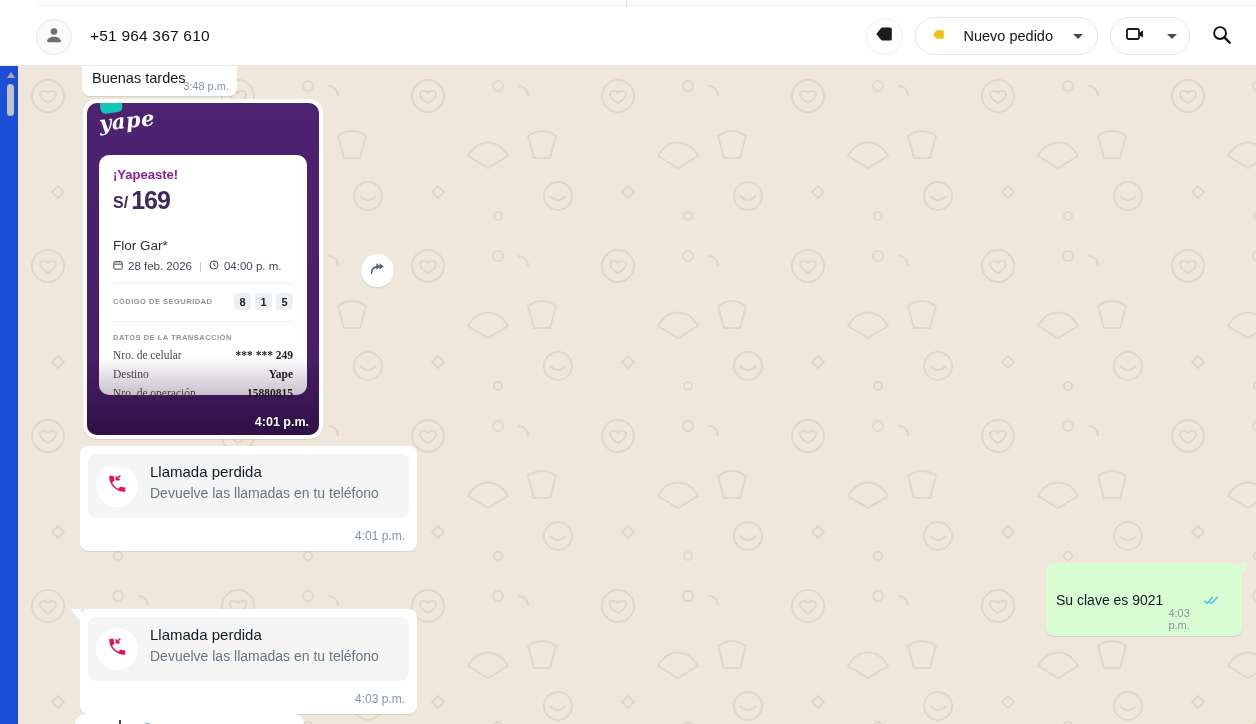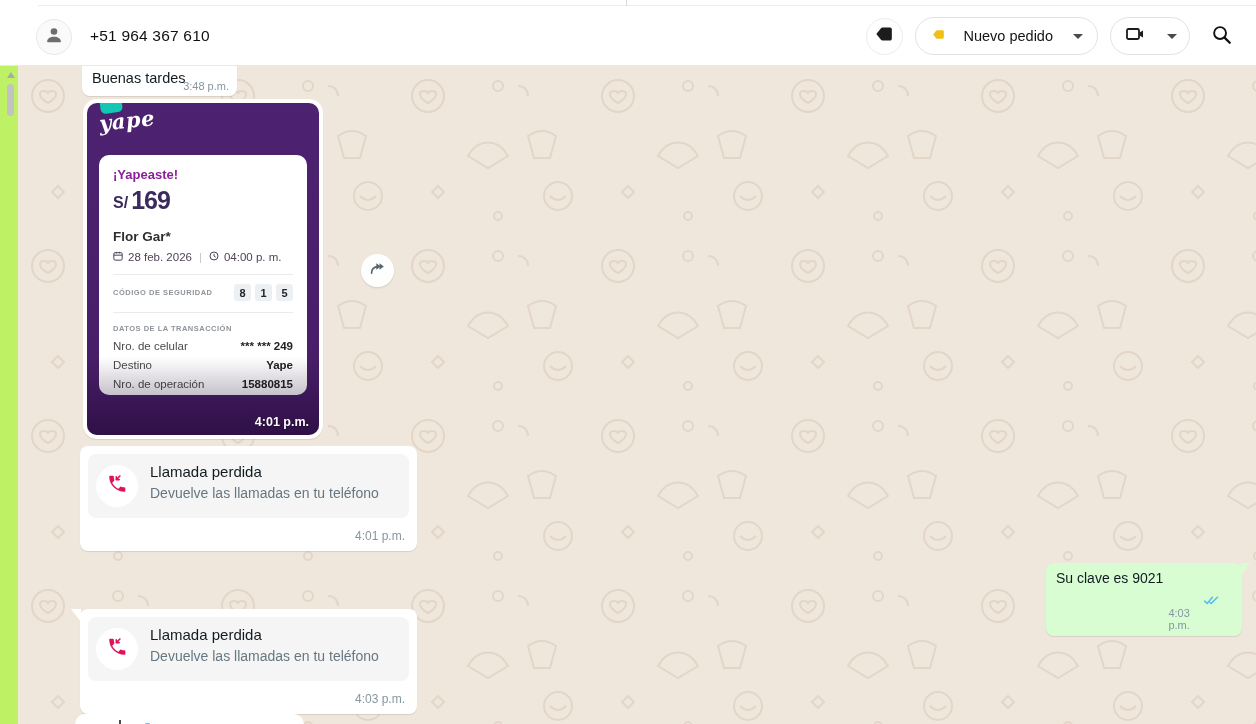--- a/index.html
+++ b/index.html
@@ -1,18 +1,18 @@
 <!DOCTYPE html>
 <html><head>
 <meta charset="utf-8">
 <style>
   * { margin:0; padding:0; box-sizing:border-box; }
   html,body { width:1256px; height:724px; }
   body { font-family:"Liberation Sans", sans-serif; background:#fff; }
-  .app { position:relative; width:1256px; height:724px; background:#bef264; overflow:hidden; }
+  .app { position:relative; width:1256px; height:724px; background:#1d4ed8; overflow:hidden; }
 
   
   .header { position:absolute; left:0; top:0; width:1256px; height:66px; background:#fff; border-bottom:1px solid #e9e9e9; z-index:20; }
   .hairline-top { position:absolute; left:38px; right:0; top:5px; height:1px; background:#ececec; }
   .pane-divider { position:absolute; left:626px; top:0; width:1px; height:6px; background:#d9d9d9; }
   .avatar { position:absolute; left:36px; top:19px; width:36px; height:36px; border-radius:50%; background:#fafafa; border:1px solid #e8e8e8; display:flex; align-items:center; justify-content:center; }
   .phone { position:absolute; left:90px; top:27px; font-size:15.5px; color:#101010; letter-spacing:.2px; }
   .hdr-right { position:absolute; right:16px; top:17px; height:38px; display:flex; align-items:center; gap:12px; }
   .circle-btn { width:37px; height:37px; border-radius:50%; background:#fff; border:1px solid #ececec; display:flex; align-items:center; justify-content:center; cursor:pointer; }
   .pill { height:38px; border-radius:19px; border:1px solid #e2e2e2; background:#fff; display:flex; align-items:center; padding:0 14px; gap:17px; cursor:pointer; }
@@ -41,50 +41,50 @@
   .b-yape { left:65px; top:33px; width:240px; height:340px; border-radius:14px; padding:4px; cursor:pointer; }
   .yape-img { position:relative; width:232px; height:332px; border-radius:10px; background:linear-gradient(#4d2271,#471d66); overflow:hidden; }
   .yape-img .shade { position:absolute; left:0; right:0; bottom:0; height:78px; background:linear-gradient(rgba(30,5,45,0), rgba(25,4,40,.50)); }
   .yape-chip { position:absolute; left:13px; top:-7px; width:22px; height:17px; border-radius:5px; background:#14c6b4; transform:rotate(-8deg); }
   .yape-logo { position:absolute; left:12px; top:5px; color:#fff; font-family:"DejaVu Serif", serif; font-style:italic; font-weight:bold; font-size:21px; transform:rotate(-6deg); letter-spacing:.5px; }
   .yape-card { position:absolute; left:12px; top:52px; width:208px; height:240px; background:#fff; border-radius:10px; padding:12px 14px; }
   .yp-title { color:#8b1e9b; font-size:13px; font-weight:bold; }
   .yp-amount { display:flex; align-items:flex-start; margin-top:6px; color:#3a2a5d; }
   .yp-cur { font-size:16px; font-weight:bold; margin-top:6px; }
   .yp-val { font-size:25px; font-weight:bold; line-height:1; letter-spacing:-1px; margin-left:3px; }
-  .yp-name { margin-top:16px; font-size:13.5px; font-weight:bold; color:#2f2f2f; }
+  .yp-name { margin-top:25px; font-size:13.5px; font-weight:normal; color:#2f2f2f; }
   .yp-daterow { margin-top:7px; display:flex; align-items:center; gap:5px; font-size:11.5px; color:#4e4258; }
   .yp-sep { color:#c9c4cf; margin:0 2px; }
   .yp-hr { border:none; border-top:1px solid #ebebeb; margin-top:11px; }
   .yp-coderow { display:flex; justify-content:space-between; align-items:center; margin-top:9px; }
   .yp-seclabel { font-size:7.5px; letter-spacing:.5px; color:#8f9499; font-weight:bold; }
   .yp-codes { display:flex; gap:4px; }
   .yp-codebox { width:17px; height:17px; background:#edf0f2; border-radius:3px; display:flex; align-items:center; justify-content:center; font-size:11px; font-weight:bold; color:#22262a; }
   .yp-datos { margin-top:11px; font-size:7.5px; letter-spacing:.5px; color:#8f9499; font-weight:bold; }
-  .yp-row { display:flex; justify-content:space-between; margin-top:7px; font-size:11.5px; }
+  .yp-row { display:flex; justify-content:space-between; margin-top:7px; font-size:11.5px;font-family:Liberation Serif, serif; }
   .yp-row .lbl { color:#4a4a4a; }
   .yp-row .val { color:#222; font-weight:bold; }
   .img-time { position:absolute; right:10px; bottom:6px; color:#fff; font-size:12.5px; font-weight:bold; text-shadow:0 1px 2px rgba(0,0,0,.45); }
 
   
   .fwd-btn { position:absolute; left:343px; top:188px; width:33px; height:33px; border-radius:50%; background:rgba(255,255,255,.96); box-shadow:0 1px 2px rgba(0,0,0,.12); display:flex; align-items:center; justify-content:center; cursor:pointer; }
 
   
   .b-call { width:337px; height:105px; }
   .b-call1 { left:62px; top:380px; }
   .b-call2 { left:62px; top:543px; }
   .tail-in { position:absolute; left:-9px; top:0; width:0; height:0; border-top:13px solid #fff; border-left:10px solid transparent; }
   .call-panel { position:absolute; left:8px; top:8px; width:321px; height:64px; background:#f5f5f5; border-radius:8px; }
   .call-circle { position:absolute; left:16px; top:19px; width:42px; height:42px; border-radius:50%; background:#fff; display:flex; align-items:center; justify-content:center; }
   .call-title { position:absolute; left:70px; top:17px; font-size:15px; color:#111b21; }
   .call-sub { position:absolute; left:70px; top:39px; font-size:14px; color:#667781; }
   .b-call .time { position:absolute; right:12px; bottom:8px; font-size:12px; }
 
   
-  .b-out { left:1028px; top:497px; width:196px; background:#d9fdd3; padding:7px 22px 6px 10px; display:flex; align-items:flex-start; }
+  .b-out { left:1028px; top:497px; width:196px; background:#d9fdd3; padding:7px 22px 6px 10px; display:flex; align-items:center; }
   .b-out .txt { font-size:14px; color:#111b21; white-space:nowrap; }
   .b-out .meta { display:flex; align-items:center; margin-left:5px; margin-bottom:-1px; }
   .tail-out { position:absolute; right:-8px; top:0; width:0; height:0; border-top:13px solid #d9fdd3; border-right:9px solid transparent; }
 
   
   .b-partial { left:57px; top:648px; width:229px; height:30px; border-radius:10px 10px 0 0; }
   .b-partial .stem { position:absolute; left:44px; top:6px; width:2px; height:7px; background:#4a4a4a; }
   .b-partial .dot { position:absolute; left:70px; top:9px; width:5px; height:3px; background:#86b9e6; border-radius:1px; }
 </style>
 </head>

